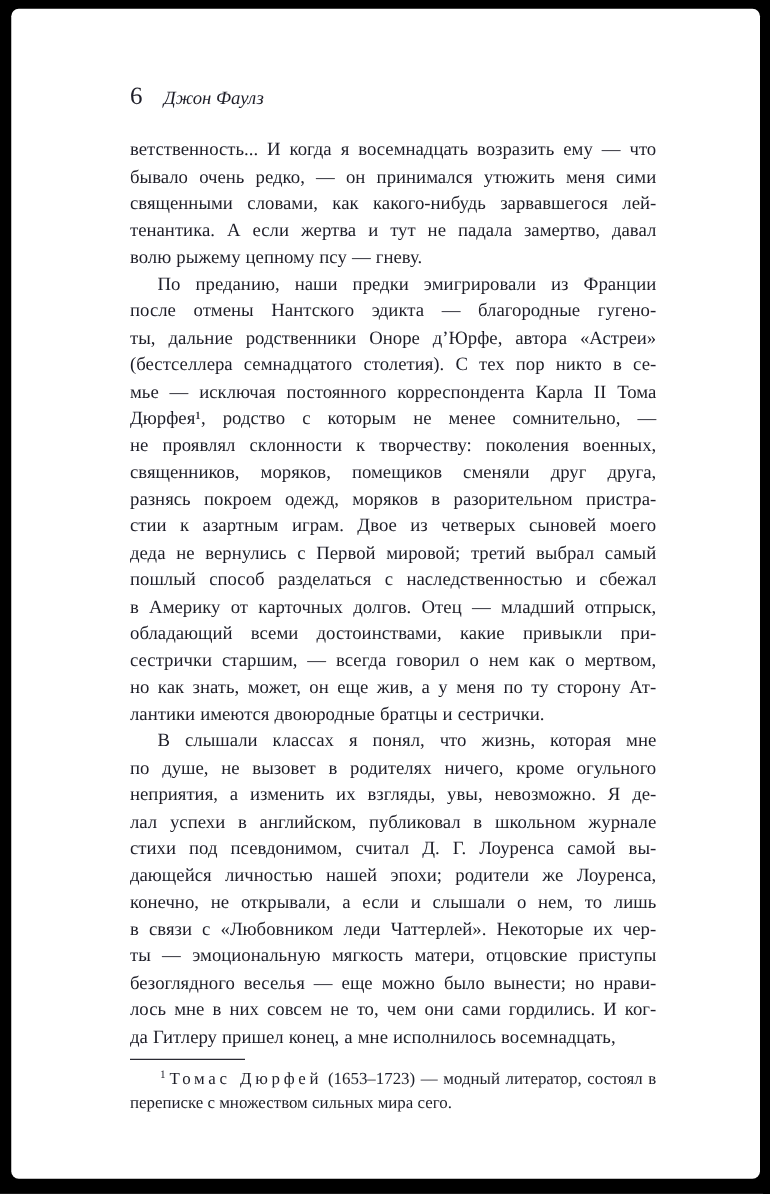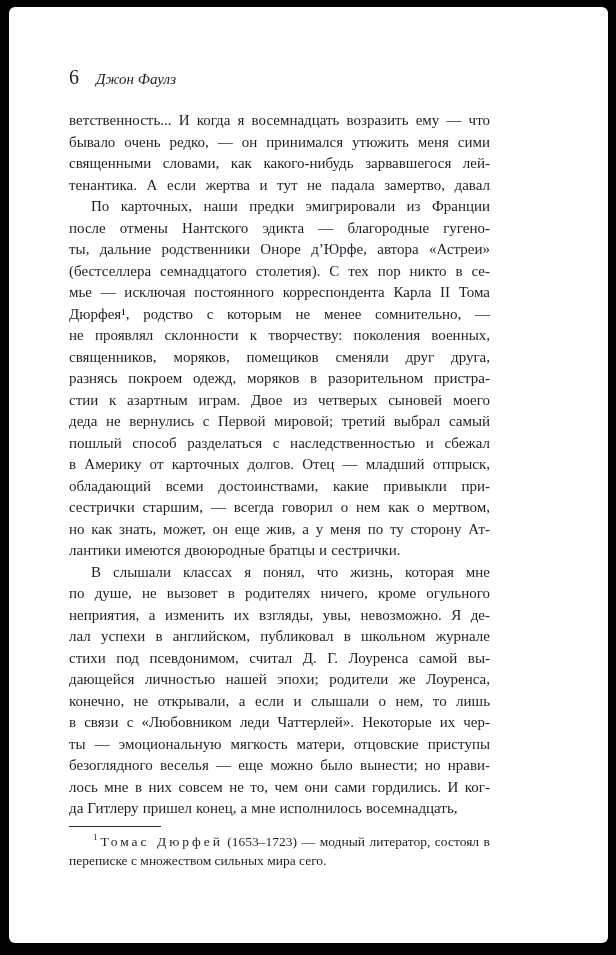--- a/index.html
+++ b/index.html
@@ -18,21 +18,21 @@
     width: 616px;
     height: 955px;
     background: var(--frame-bg);
     padding: 7px 8px 12px 9px;
   }
   .page {
     width: 100%;
     height: 100%;
     background: var(--page-bg);
     border-radius: 6px;
-    padding: 58px 87px 0 60px;
+    padding: 58px 87px 0 95px;
     overflow: hidden;
   }
   .header {
     margin-bottom: 21px;
     white-space: nowrap;
   }
   .pagenum {
     font-size: 20px;
     line-height: 24px;
   }
@@ -93,21 +93,22 @@
 
     <div class="header">
       <span class="pagenum">6</span><span class="author">Джон Фаулз</span>
     </div>
 
     <div class="body-text">
         <div class="line">ветственность... И когда я восемнадцать возразить ему — что</div>
         <div class="line">бывало очень редко, — он принимался утюжить меня сими</div>
         <div class="line">священными словами, как какого-нибудь зарвавшегося лей-</div>
         <div class="line">тенантика. А если жертва и тут не падала замертво, давал</div>
-        <div class="line indent">По карточных, наши предки эмигрировали из Франции</div>
+        <div class="line last">волю рыжему цепному псу — гневу.</div>
+        <div class="line indent">По преданию, наши предки эмигрировали из Франции</div>
         <div class="line">после отмены Нантского эдикта — благородные гугено-</div>
         <div class="line">ты, дальние родственники Оноре д’Юрфе, автора «Астреи»</div>
         <div class="line">(бестселлера семнадцатого столетия). С тех пор никто в се-</div>
         <div class="line">мье — исключая постоянного корреспондента Карла II Тома</div>
         <div class="line">Дюрфея¹, родство с которым не менее сомнительно, —</div>
         <div class="line">не проявлял склонности к творчеству: поколения военных,</div>
         <div class="line">священников, моряков, помещиков сменяли друг друга,</div>
         <div class="line">разнясь покроем одежд, моряков в разорительном пристра-</div>
         <div class="line">стии к азартным играм. Двое из четверых сыновей моего</div>
         <div class="line">деда не вернулись с Первой мировой; третий выбрал самый</div>

